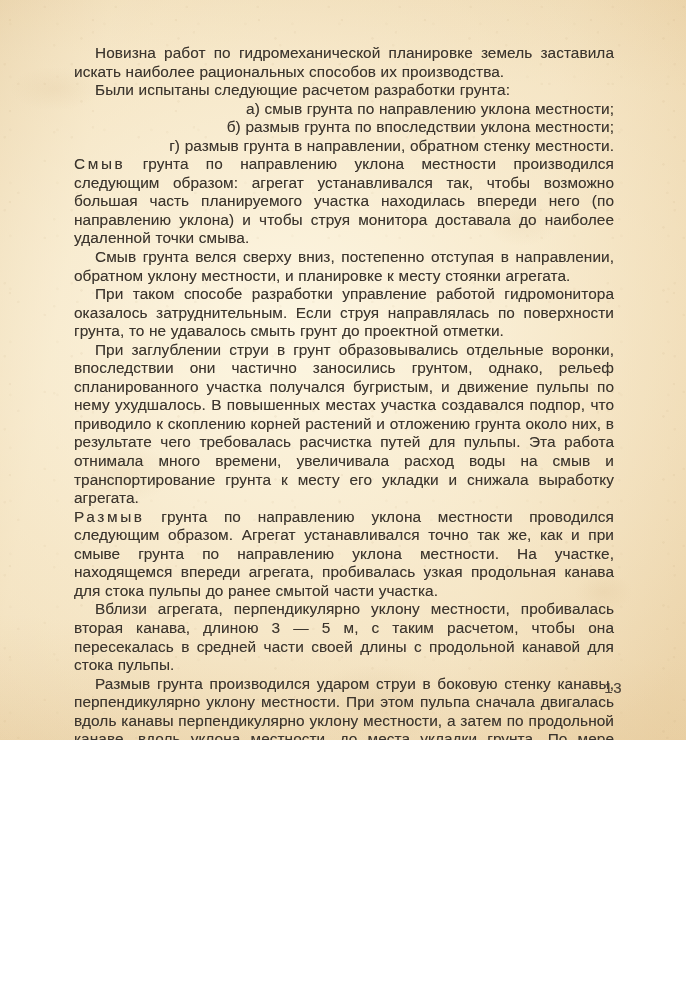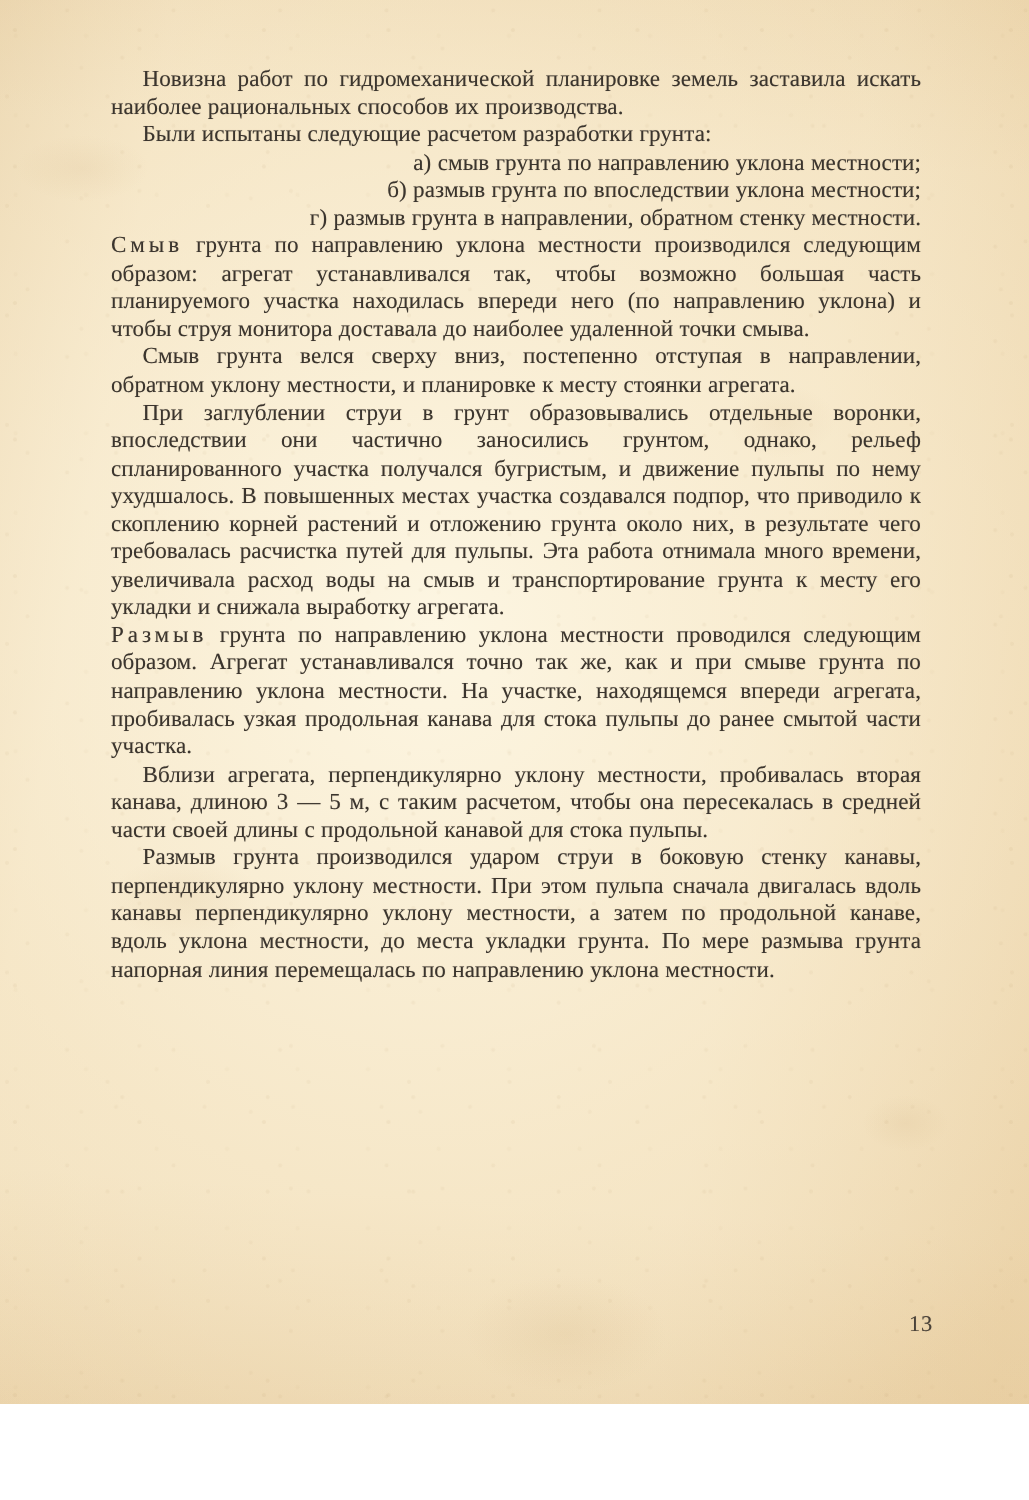--- a/index.html
+++ b/index.html
@@ -3,29 +3,29 @@
 <meta charset="utf-8">
 <style>
   html, body {
     margin: 0;
     padding: 0;
     background: #ffffff;
   }
   .page {
     position: relative;
     width: 686px;
-    height: 936px;
+    height: 740px;
     overflow: hidden;
     background-color: #f3e3c2;
     background-image:
       radial-gradient(ellipse 120% 95% at 42% 45%, rgba(255,250,233,0.85) 0%, rgba(252,241,215,0.45) 42%, rgba(244,226,192,0.12) 68%, rgba(226,199,152,0.0) 85%),
       linear-gradient(100deg, rgba(219,190,142,0.40) 0%, rgba(243,226,192,0.06) 14%, rgba(255,250,232,0.0) 40%, rgba(243,223,185,0.10) 70%, rgba(226,193,140,0.42) 97%),
       linear-gradient(184deg, rgba(226,197,148,0.34) 0%, rgba(250,238,212,0.0) 12%, rgba(250,240,216,0.0) 84%, rgba(223,191,140,0.44) 100%),
       linear-gradient(0deg, #f1dfbc 0%, #f1dfbc 100%);
-    font-family: Liberation Serif, serif;
+    font-family: Liberation Sans, sans-serif;
   }
   
   .grain {
     position: absolute;
     inset: 0;
     pointer-events: none;
     opacity: 0.5;
     background-image:
       radial-gradient(circle at 12% 22%, rgba(168,134,86,0.16) 0 1px, transparent 1.6px),
       radial-gradient(circle at 63% 9%,  rgba(168,134,86,0.13) 0 1px, transparent 1.6px),
@@ -107,20 +107,21 @@
 
     <p class="item">б) размыв грунта по впоследствии уклона местности;</p>
 
 
     <p class="item">г) размыв грунта в направлении, обратном стенку местности.</p>
 
     <p class="para last-line" style="text-indent:0"><span class="sp">Смыв</span><span> грунта по направлению уклона местности производился следующим образом: агрегат устанавливался так, чтобы возможно большая часть планируемого участка находилась впереди него (по направлению уклона) и чтобы струя монитора доставала до наиболее удаленной точки смыва.</span></p>
 
     <p class="para last-line">Смыв грунта велся сверху вниз, постепенно отступая в направлении, обратном уклону местности, и планировке к месту стоянки агрегата.</p>
 
+    <p class="para last-line">При таком способе разработки управление работой гидромонитора оказалось затруднительным. Если струя направлялась по поверхности грунта, то не удавалось смыть грунт до проектной отметки.</p>
 
     <p class="para last-line">При заглублении струи в грунт образовывались отдельные воронки, впоследствии они частично заносились грунтом, однако, рельеф спланированного участка получался бугристым, и движение пульпы по нему ухудшалось. В повышенных местах участка создавался подпор, что приводило к скоплению корней растений и отложению грунта около них, в результате чего требовалась расчистка путей для пульпы. Эта работа отнимала много времени, увеличивала расход воды на смыв и транспортирование грунта к месту его укладки и снижала выработку агрегата.</p>
 
 
     <p class="para last-line" style="text-indent:0"><span class="sp">Размыв</span><span> грунта по направлению уклона местности проводился следующим образом. Агрегат устанавливался точно так же, как и при смыве грунта по направлению уклона местности. На участке, находящемся впереди агрегата, пробивалась узкая продольная канава для стока пульпы до ранее смытой части участка.</span></p>
 
     <p class="para last-line">Вблизи агрегата, перпендикулярно уклону местности, пробивалась вторая канава, длиною 3 — 5 м, с таким расчетом, чтобы она пересекалась в средней части своей длины с продольной канавой для стока пульпы.</p>
 
     <p class="para last-line">Размыв грунта производился ударом струи в боковую стенку канавы, перпендикулярно уклону местности. При этом пульпа сначала двигалась вдоль канавы перпендикулярно уклону местности, а затем по продольной канаве, вдоль уклона местности, до места укладки грунта. По мере размыва грунта напорная линия перемещалась по направлению уклона местности.</p>
 

